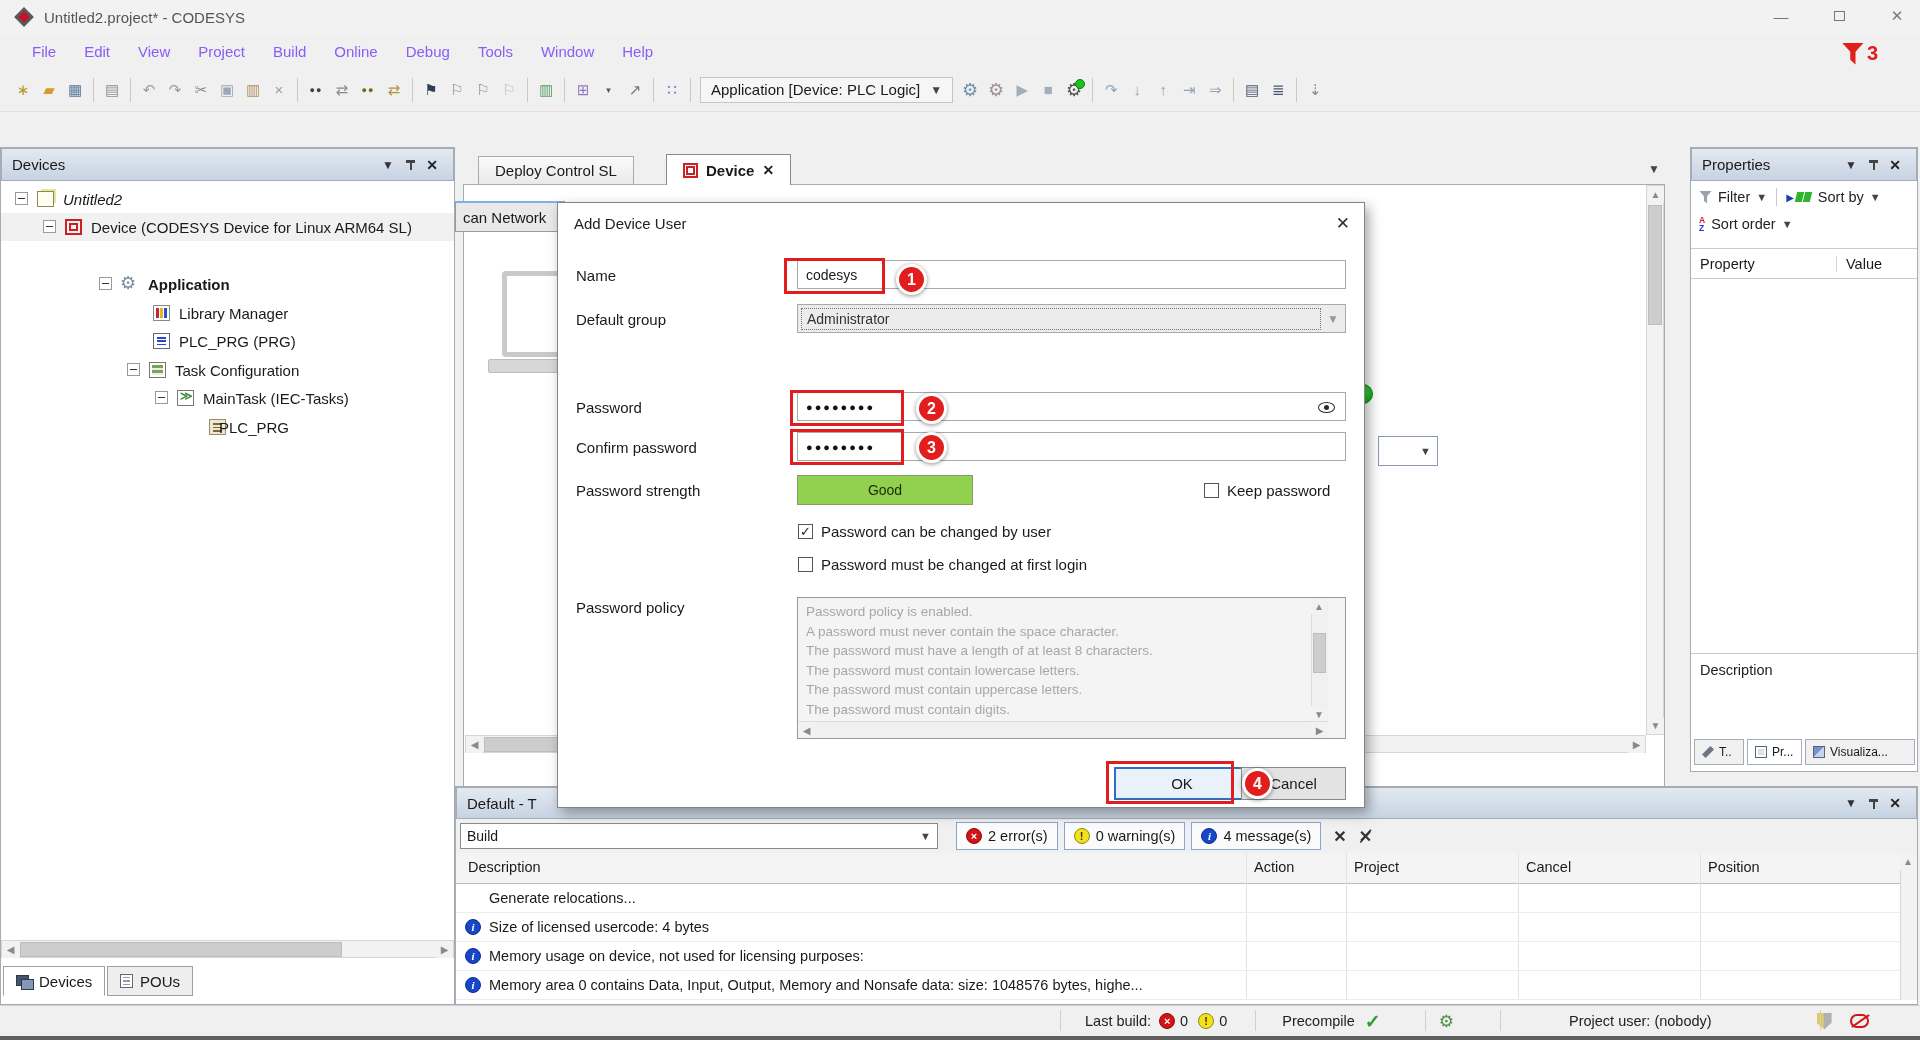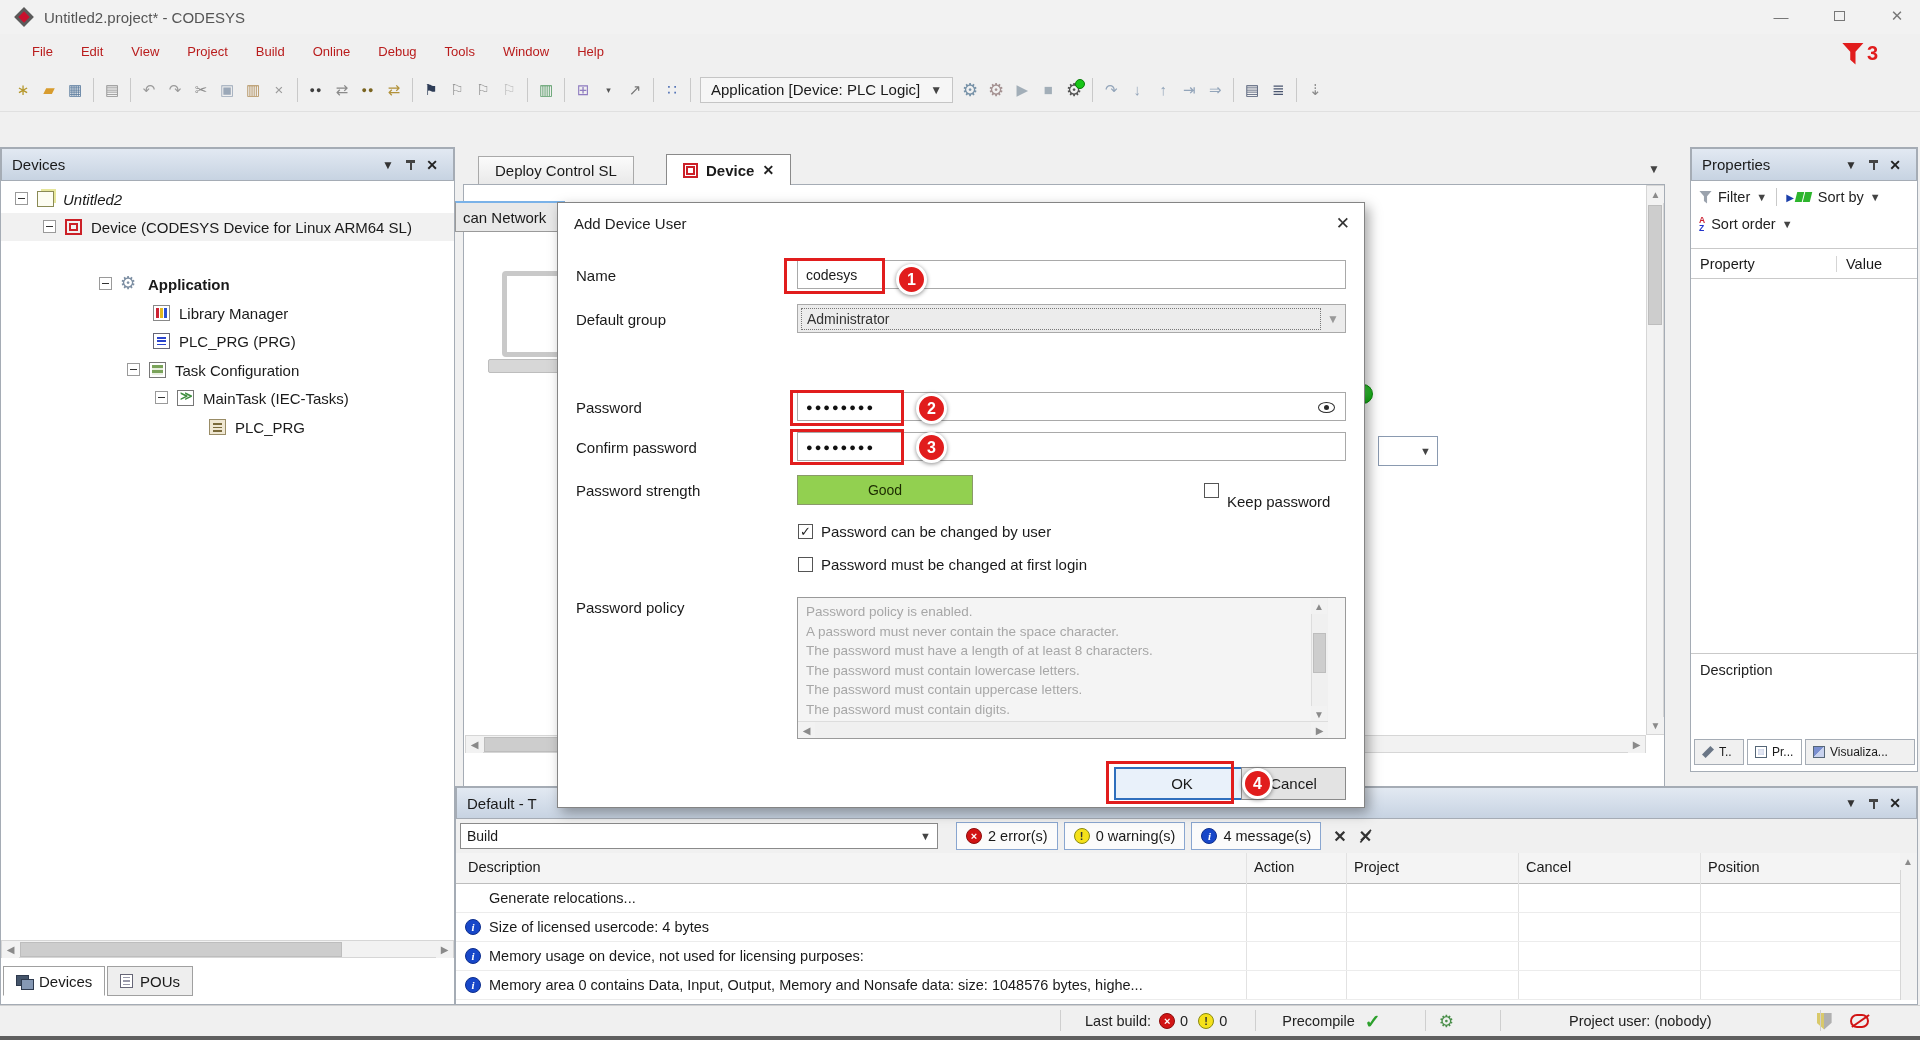--- a/index.html
+++ b/index.html
@@ -12,21 +12,21 @@
   #logo{width:20px;height:20px;margin:0 10px 0 14px;position:relative}
   #logo .lg-outer{position:absolute;left:3px;top:3px;width:14px;height:14px;background:#5a5a5a;transform:rotate(45deg)}
   #logo .lg-inner{position:absolute;left:6px;top:6px;width:8px;height:8px;background:#c8102e;transform:rotate(45deg)}
   #win-title{font-size:15px;color:#555}
   .wbtn{width:30px;height:24px;display:flex;align-items:center;justify-content:center;color:#777;font-size:15px}
   .wbtn.maxi span{width:11px;height:10px;border:1.5px solid #777;display:block}
   #winbtns{position:absolute;right:8px;top:4px;display:flex;gap:28px}
 
   
   #menubar{left:0;top:34px;width:1920px;height:34px;display:flex;align-items:center;padding-left:18px}
-  .menu-item{font-size:13px;padding:5px 14px;color:#b91c1c}
+  .menu-item{font-size:15px;padding:5px 14px;color:#8b5cf6}
   #annot-funnel{position:absolute;right:42px;top:42px;display:flex;align-items:center;gap:3px}
   #annot-funnel .funnel{width:22px;height:22px;background:#e11d1d;clip-path:polygon(0 0,100% 0,62% 42%,62% 100%,38% 78%,38% 42%)}
   #annot-funnel .fn3{color:#e11d1d;font-weight:bold;font-size:20px}
 
   
   #toolbar{left:0;top:68px;width:1920px;height:44px;display:flex;align-items:center;padding-left:10px;border-bottom:1px solid #e0e0e0}
   .tbi{width:26px;height:26px;display:flex;align-items:center;justify-content:center;font-size:15px;flex:none}
   .tbi.small{font-size:9px;letter-spacing:1px}
   .tbi.big{font-size:18px}
   .tbi.dot{position:relative}
@@ -314,21 +314,21 @@
     <span class="ti task" style="left:148px;top:6px"></span>
     <span class="tlabel" style="left:174px">Task Configuration</span>
   </div>
   <div class="trow" style="top:236px">
     <span class="expander" style="left:154px;top:7px"></span>
     <span class="ti maintask" style="left:176px;top:6px"></span>
     <span class="tlabel" style="left:202px">MainTask (IEC-Tasks)</span>
   </div>
   <div class="trow" style="top:265px">
     <span class="ti pou2" style="left:208px;top:6px"></span>
-    <span class="tlabel" style="left:234px">PLC_PRG</span>
+    <span class="tlabel" style="left:218px">PLC_PRG</span>
   </div>
 
   <div class="sbar" style="left:0;top:792px;width:453px;height:18px">
     <span class="sb-arrow" style="left:0;top:0">◀</span>
     <span class="sb-thumb" style="left:18px;top:1px;width:322px;height:15px"></span>
     <span class="sb-arrow" style="right:0;top:0">▶</span>
   </div>
 
   <div class="btab on" style="left:2px;top:818px">
     <span class="scr-ic"></span>
@@ -514,21 +514,21 @@
   <span class="dlabel" style="top:236px">Confirm password</span>
   <div class="dinput" style="top:229px">
     <span class="pwdots">●●●●●●●●</span>
   </div>
 
   <span class="dlabel" style="top:279px">Password strength</span>
   <div id="strength-box">
     <span>Good</span>
   </div>
   <span class="cb" style="left:646px;top:280px"></span>
-  <span class="cblabel" style="left:669px;top:290px">Keep password</span>
+  <span class="cblabel" style="left:669px;top:279px">Keep password</span>
 
   <span class="cb" style="left:240px;top:321px">✓</span>
   <span class="cblabel" style="left:263px;top:320px">Password can be changed by user</span>
 
   <span class="cb" style="left:240px;top:354px"></span>
   <span class="cblabel" style="left:263px;top:353px">Password must be changed at first login</span>
 
   <span class="dlabel" style="top:396px">Password policy</span>
   <div id="policy-box">
     <div id="policy-lines">

